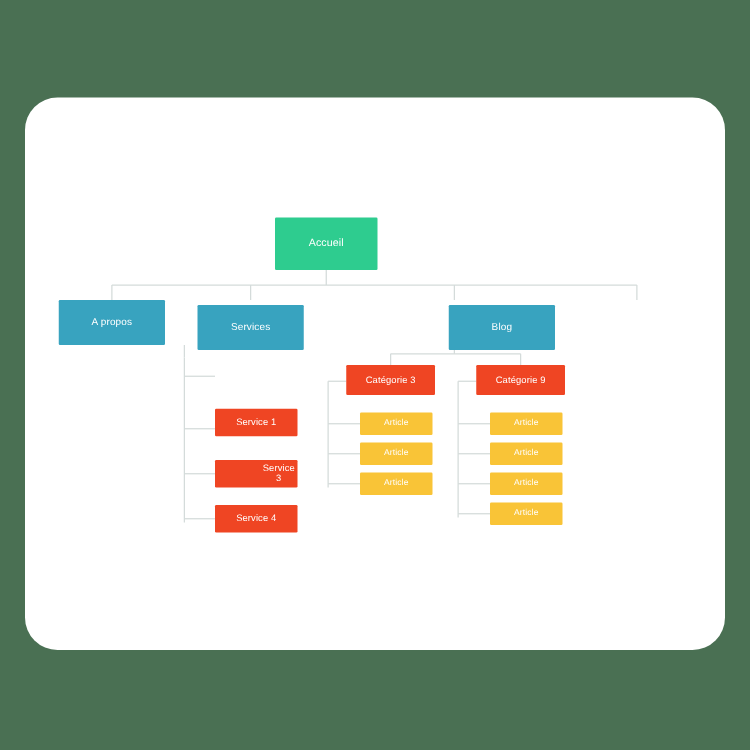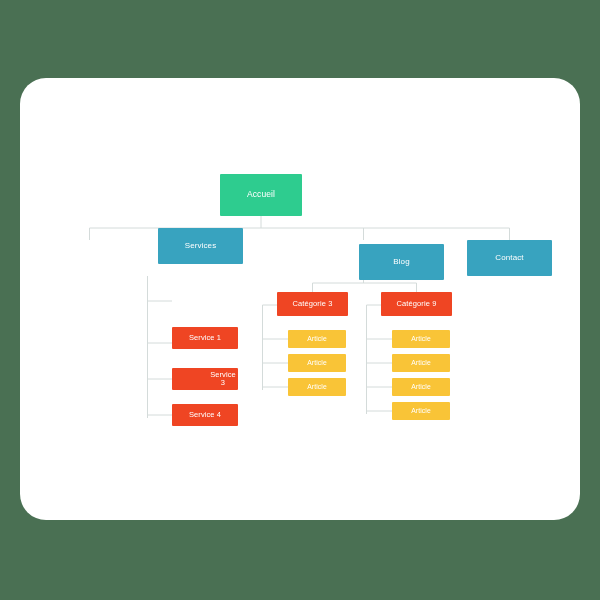--- a/index.html
+++ b/index.html
@@ -106,23 +106,23 @@
     <line x1="366.5" y1="305" x2="366.5" y2="414"></line>
     <line x1="366.5" y1="305" x2="381" y2="305"></line>
     <line x1="366.5" y1="339" x2="392" y2="339"></line>
     <line x1="366.5" y1="363" x2="392" y2="363"></line>
     <line x1="366.5" y1="387" x2="392" y2="387"></line>
     <line x1="366.5" y1="411" x2="392" y2="411"></line>
   </svg>
 
   <div class="node lvl-root" style="left:220px; top:174px; width:82px; height:42px;">Accueil</div>
 
-  <div class="node lvl-section" style="left:158px; top:228px; width:85px; height:36px;">Services</div>
+  <div class="node lvl-section" style="left:47px; top:240px; width:85px; height:36px;">A propos</div>
+  <div class="node lvl-section" style="left:158px; top:244px; width:85px; height:36px;">Services</div>
   <div class="node lvl-section" style="left:321px; top:244px; width:85px; height:36px;margin-left:38px;">Blog</div>
-  <div class="node lvl-section" style="left:467px; top:240px; width:85px; height:36px;">Contact</div>
 
   <div class="node lvl-item" style="left:172px; top:290px; width:66px; height:22px;margin-top:37px;">Service 1</div>
   <div class="node lvl-item" style="left:172px; top:368px; width:66px; height:22px;padding-left:36px;">Service 3</div>
   <div class="node lvl-item" style="left:172px; top:404px; width:66px; height:22px;">Service 4</div>
 
   <div class="node lvl-item" style="left:277px; top:292px; width:71px; height:24px;">Catégorie 3</div>
   <div class="node lvl-item" style="left:381px; top:292px; width:71px; height:24px;">Catégorie 9</div>
 
   <div class="node lvl-leaf" style="left:288px; top:330px; width:58px; height:18px;">Article</div>
   <div class="node lvl-leaf" style="left:288px; top:354px; width:58px; height:18px;">Article</div>

